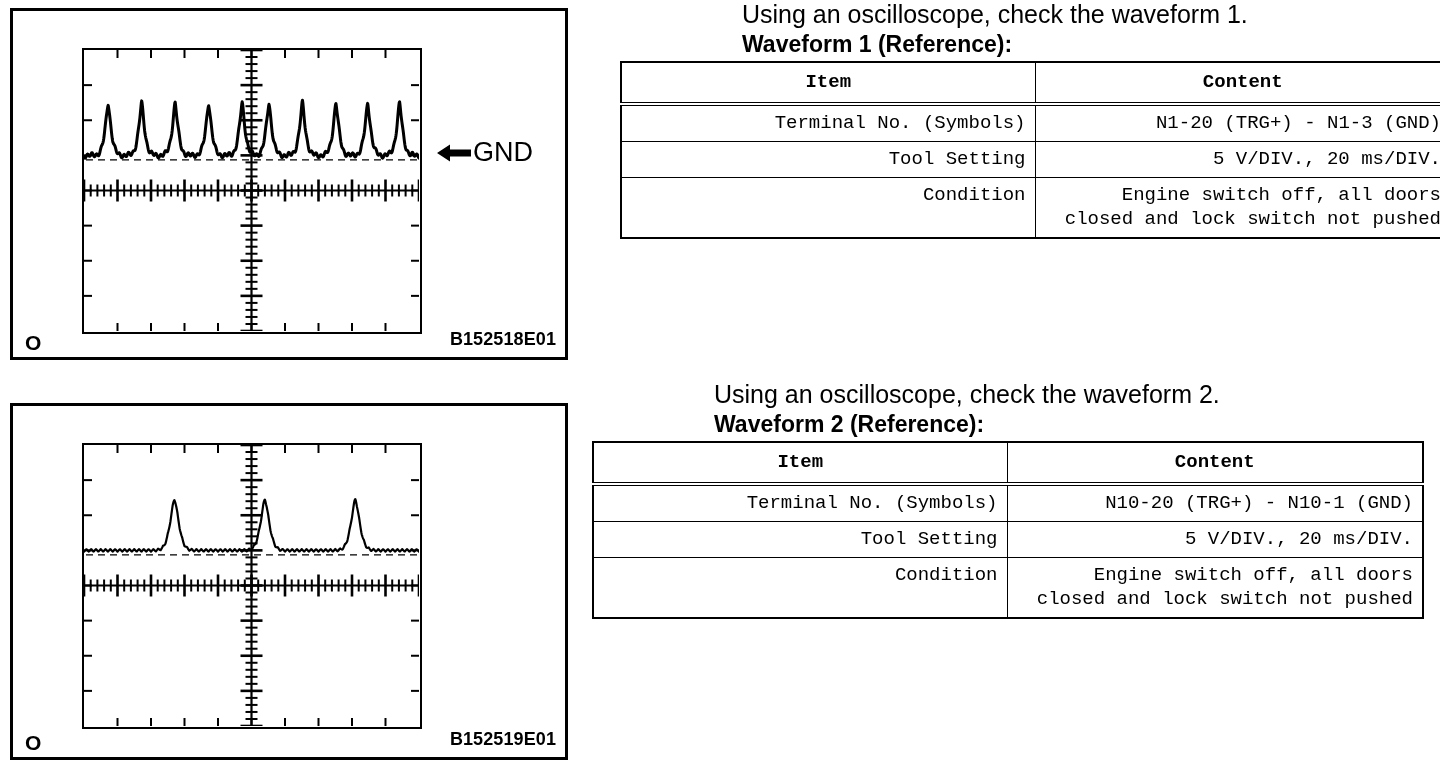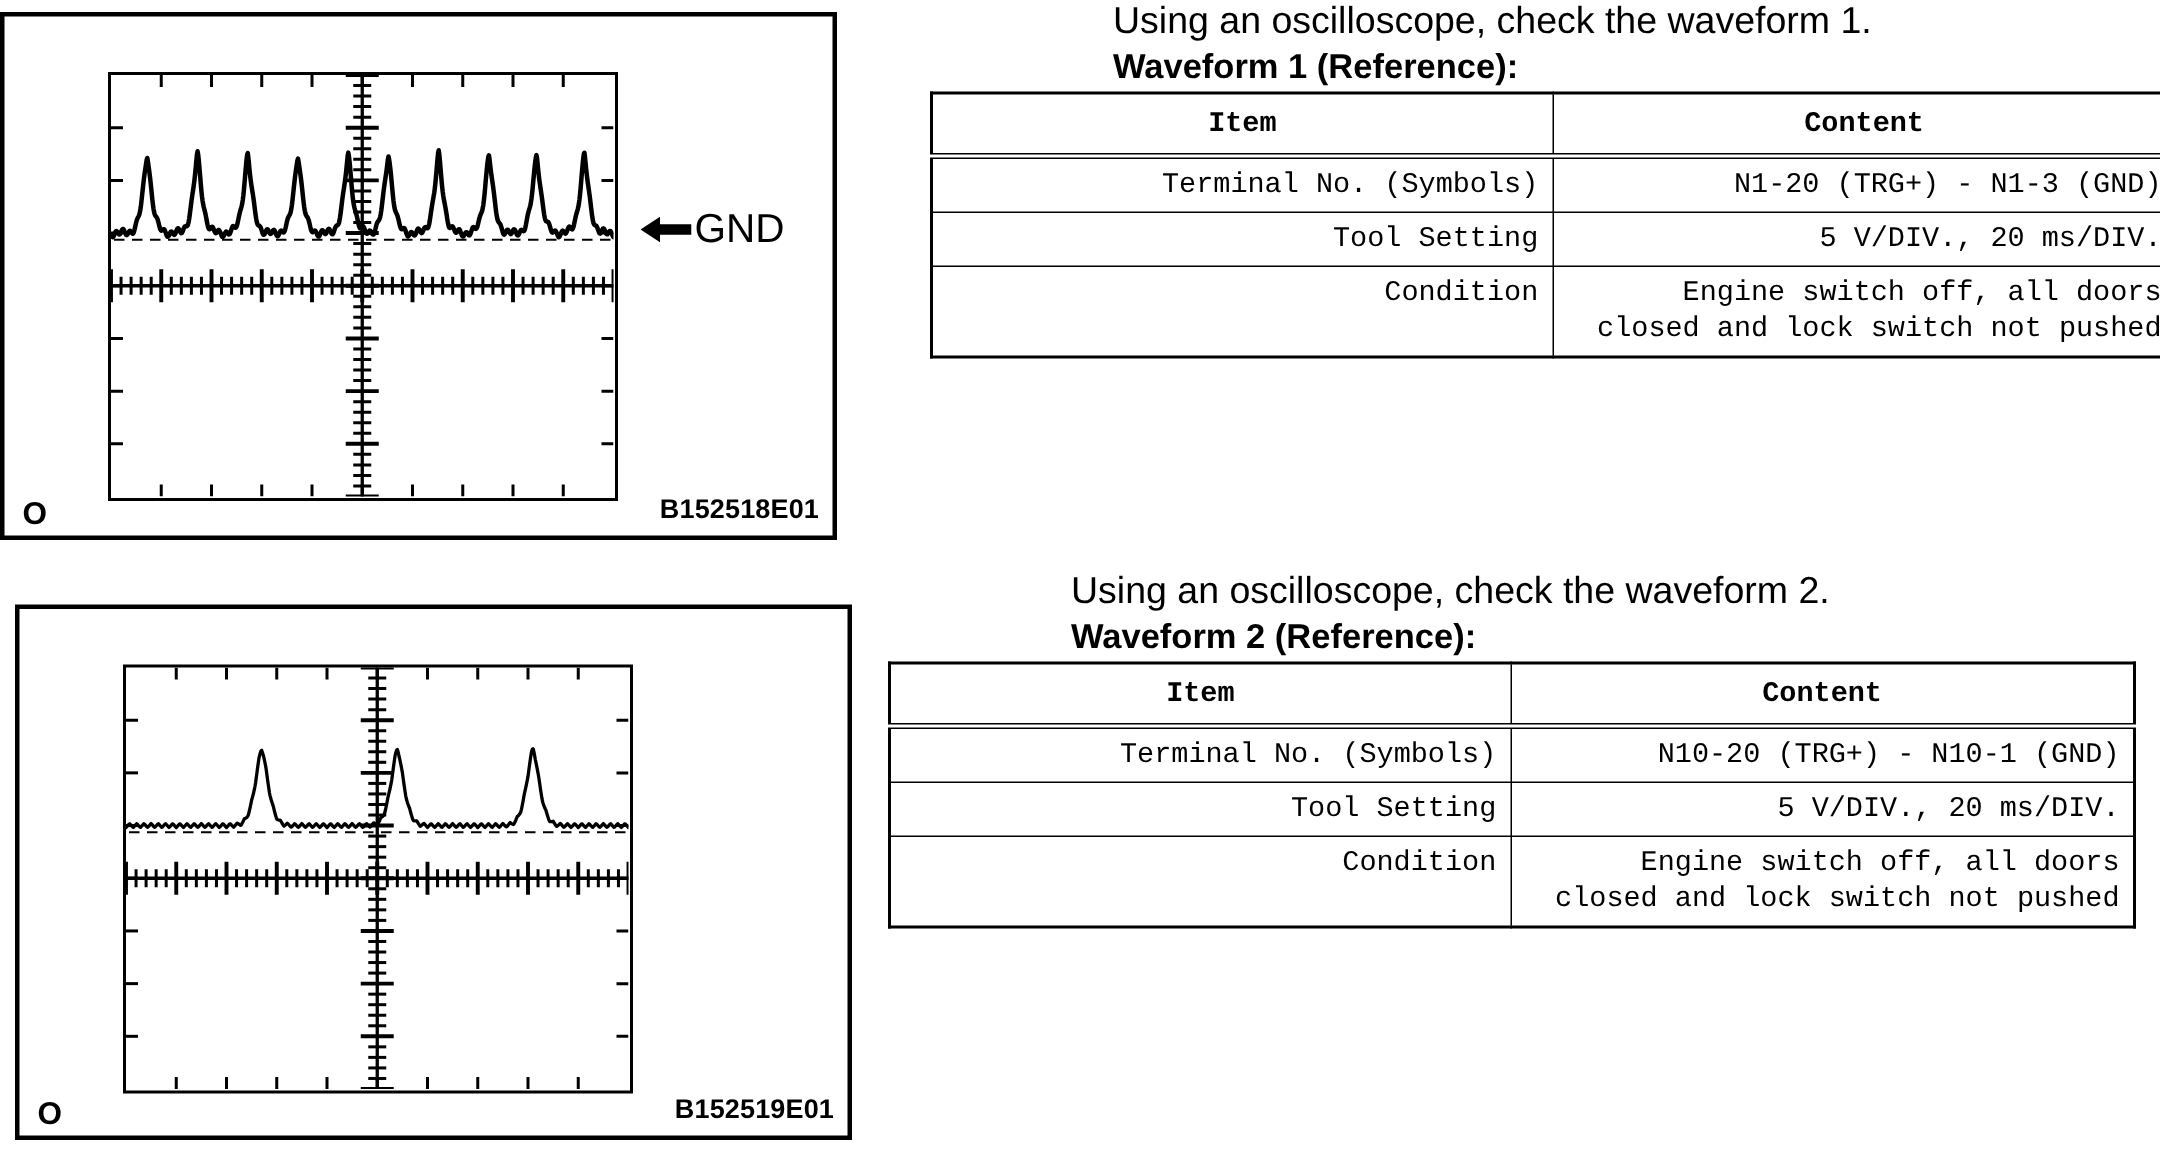--- a/index.html
+++ b/index.html
@@ -16,21 +16,21 @@
     overflow: hidden;
   }
 
   
   .scope-panel {
     position: absolute;
     border: 3px solid #000;
     background: #fff;
     box-sizing: border-box;
   }
-  #scope-panel-1 { left: 0;  top: 8px;   width: 558px; height: 352px; }
+  #scope-panel-1 { left: 10px;  top: 8px;   width: 558px; height: 352px; }
   #scope-panel-2 { left: 10px;  top: 403px; width: 558px; height: 357px; }
 
   .scope-origin-label {
     position: absolute;
     left: 12px;
     bottom: 4px;
     font-size: 21px;
     font-weight: bold;
     font-family: "Liberation Sans", sans-serif;
     line-height: 1;

